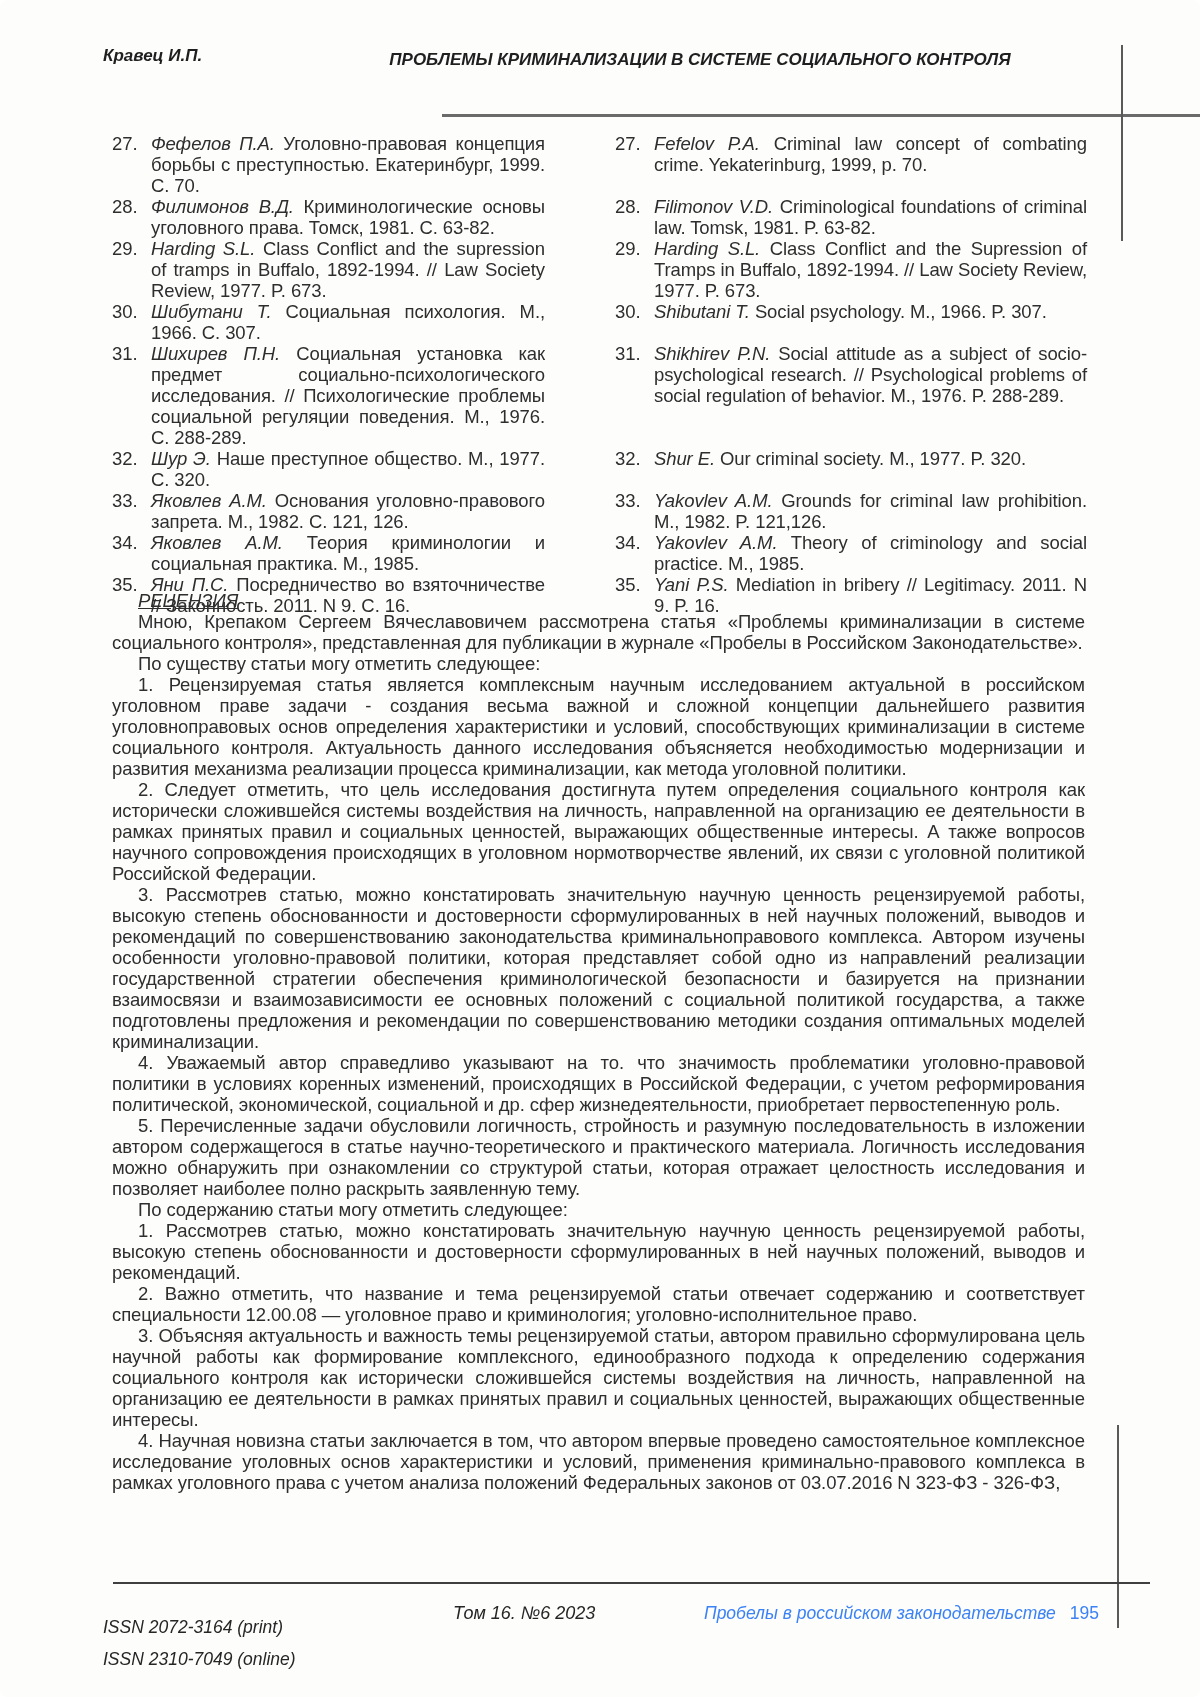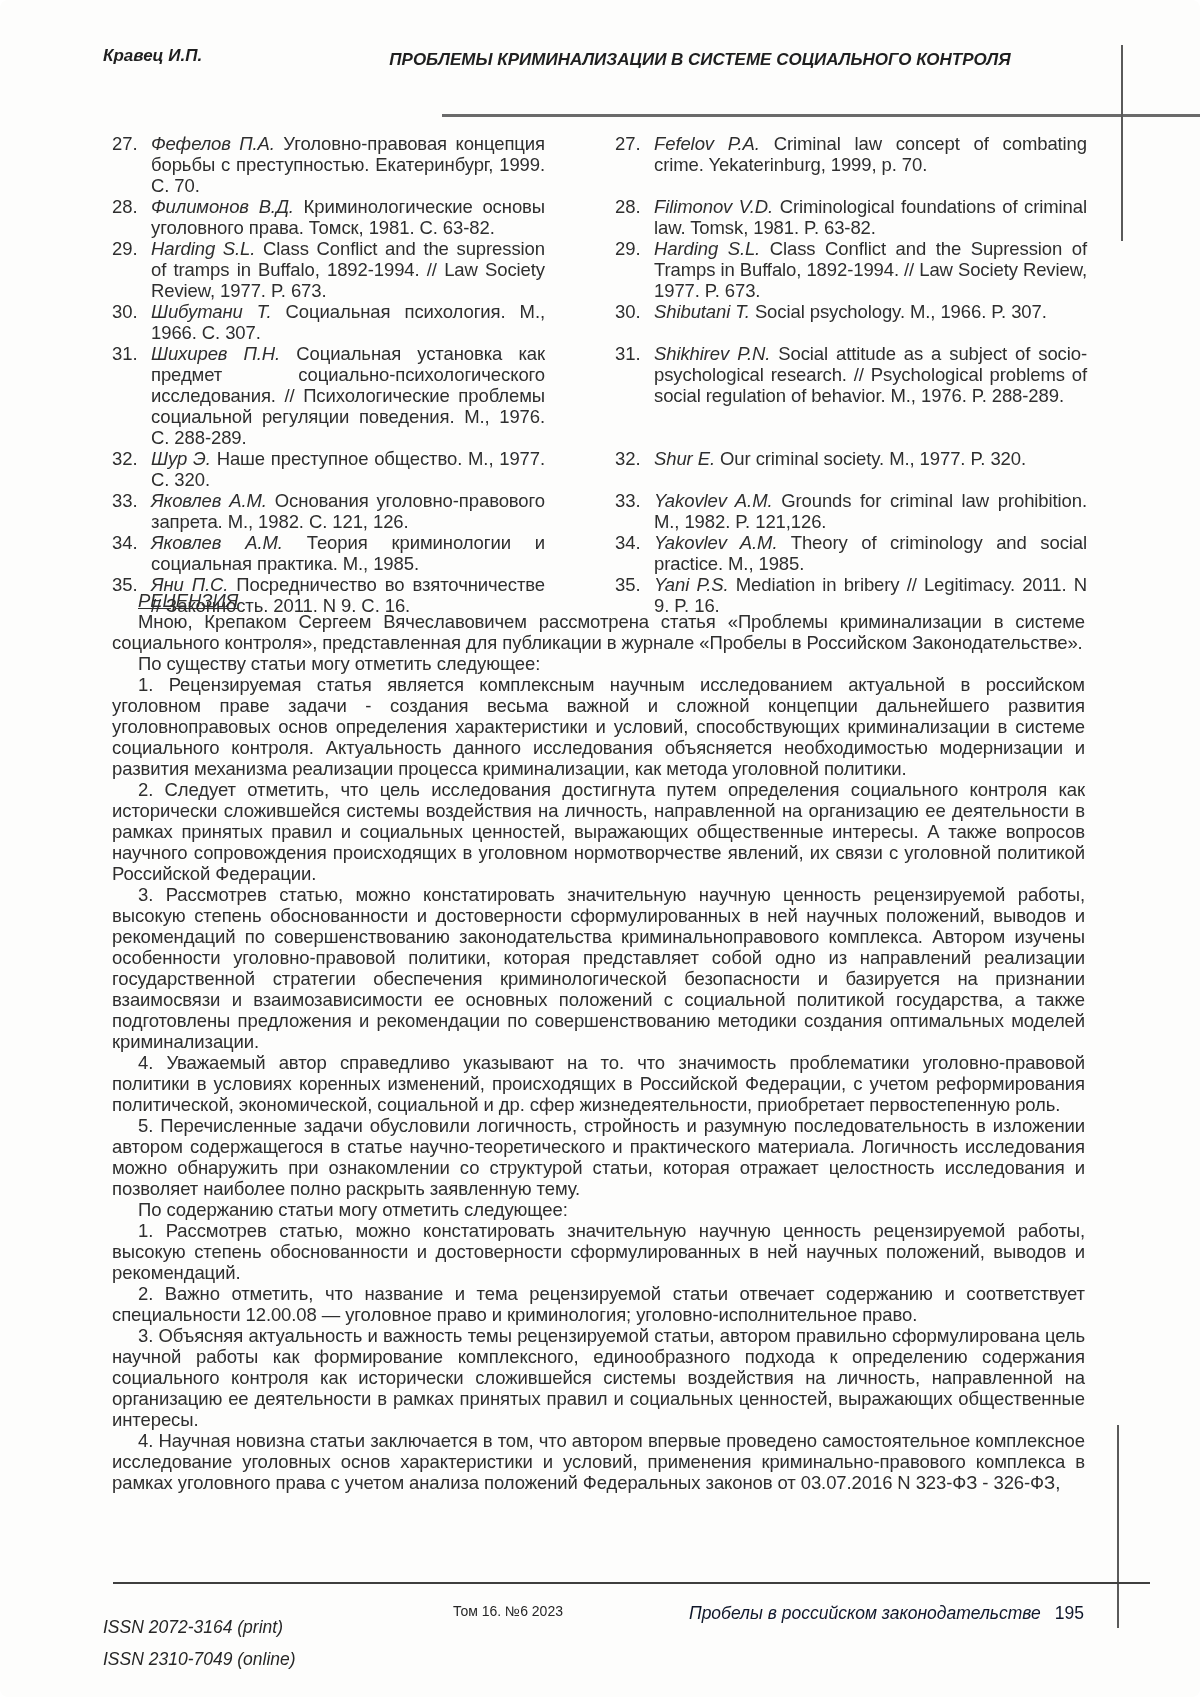--- a/index.html
+++ b/index.html
@@ -98,29 +98,29 @@
   .footer-issn {
     position: absolute;
     top: 1599px; left: 103px;
     font-size: 17.5px; font-style: italic; line-height: 32px;
     color: #262626;
     margin-top: 12px;
   }
   .footer-volume {
     position: absolute;
     top: 1603px; left: 453px;
-    font-size: 14px; 
+    font-size: 18px; font-style: italic;
     color: #262626;
     white-space: nowrap;
   }
   .footer-right {
     position: absolute;
-    top: 1603px; right: 116px;
+    top: 1603px; right: 101px;
     font-size: 17.5px;
-    color: #0f172a;
+    color: #3b82f6;
     white-space: nowrap;
   }
   .footer-journal { font-style: italic; margin-right: 14px; }
   .footer-pageno { font-style: normal; }
 </style>
 </head>
 <body>
 
 <div class="page">
 

